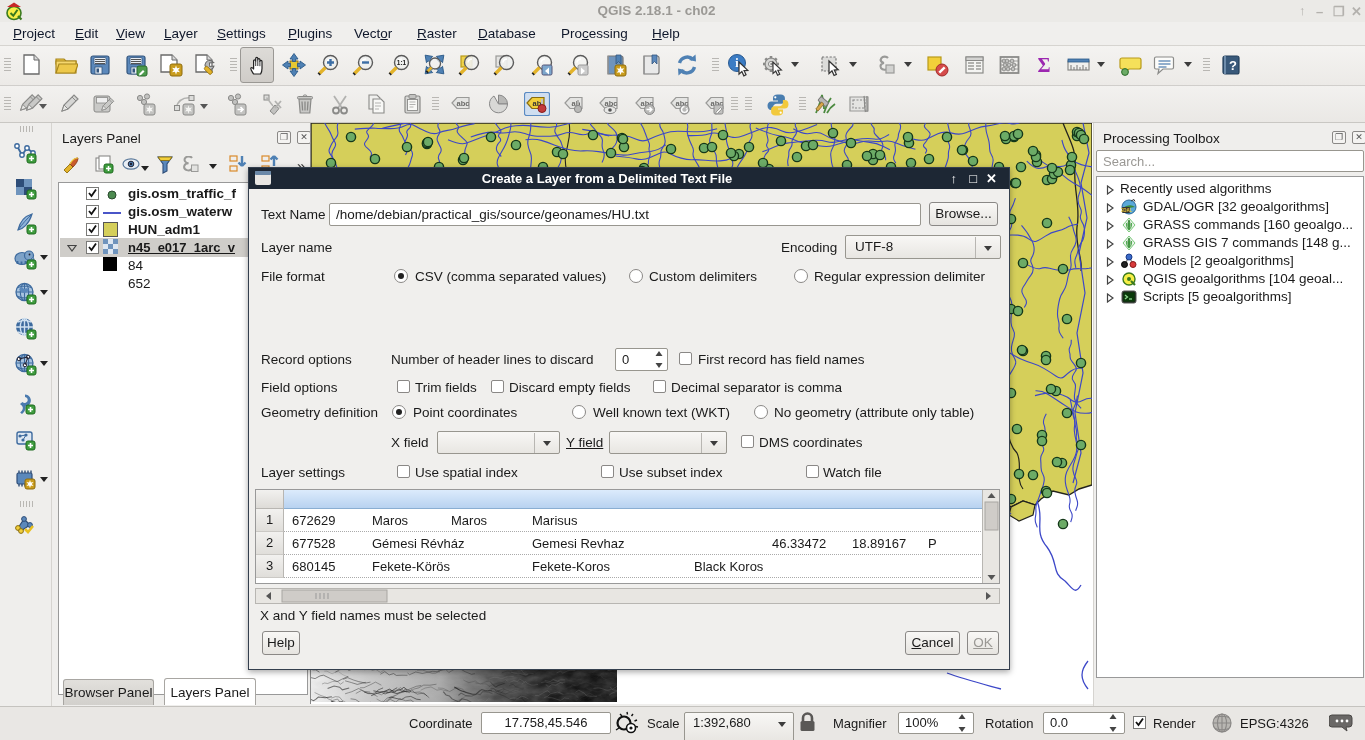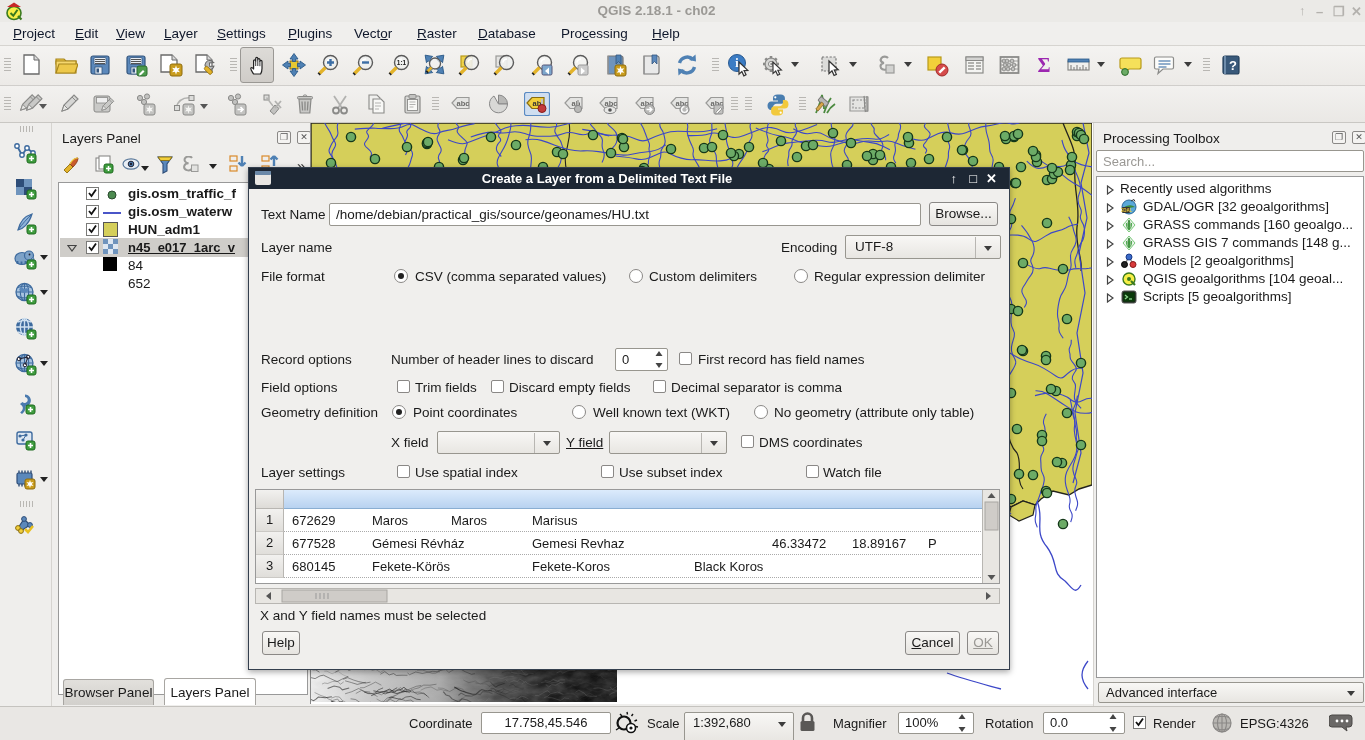--- a/index.html
+++ b/index.html
@@ -979,24 +979,20 @@
 <div class="abs" style="left:63px;top:679px;width:91px;height:26px;background:linear-gradient(#e2e0dc,#d2d0cc);border:1px solid #a8a6a2;border-bottom:none;border-radius:3px 3px 0 0;text-align:center;padding-top:5px;font-size:13.5px;">Browser Panel</div>
 <div class="abs" style="left:164px;top:678px;width:92px;height:27px;background:#fff;border:1px solid #a8a6a2;border-bottom:none;border-radius:3px 3px 0 0;text-align:center;padding-top:6px;font-size:13.5px;">Layers Panel</div>
 <div id="procpanel">
  <div style="position:absolute;left:9px;top:8px;font-size:13.5px;">Processing Toolbox</div>
  <div class="pbtn" style="left:238px;top:8px;">❐</div>
  <div class="pbtn" style="left:258px;top:8px;">✕</div>
  <div class="inputbox" style="left:2px;top:27px;width:268px;height:22px;">
       <span style="position:absolute;left:6px;top:3px;color:#9a9894;">Search...</span>
     </div>
  <div style="position:absolute;left:2px;top:53px;width:268px;height:502px;background:#fff;border:1px solid #999;" id="proc-tree"></div>
- <div class="combo" style="left:4px;top:559px;width:266px;height:21px;">
-      <span style="position:absolute;left:7px;top:2px;">Advanced interface</span>
-      <span class="ddarr" style="right:8px;top:8px;"></span>
-    </div>
 </div>
 <svg class="abs" style="left:1106px;top:185px;" width="8" height="10" viewBox="0 0 8 10">
     <path d="M1.5,1 L7,5 L1.5,9 Z" fill="none" stroke="#444" stroke-width="1.2"></path>
   </svg>
 <div class="abs" style="left:1120px;top:181px;font-size:13.5px;white-space:nowrap;">Recently used algorithms</div>
 <svg class="abs" style="left:1106px;top:203px;" width="8" height="10" viewBox="0 0 8 10">
     <path d="M1.5,1 L7,5 L1.5,9 Z" fill="none" stroke="#444" stroke-width="1.2"></path>
   </svg>
 <svg class="abs" style="left:1121px;top:199px;" width="16" height="16" viewBox="0 0 16 16">
     <circle cx="8" cy="8" r="7" fill="#5aa8d8" stroke="#2a6898"></circle>

